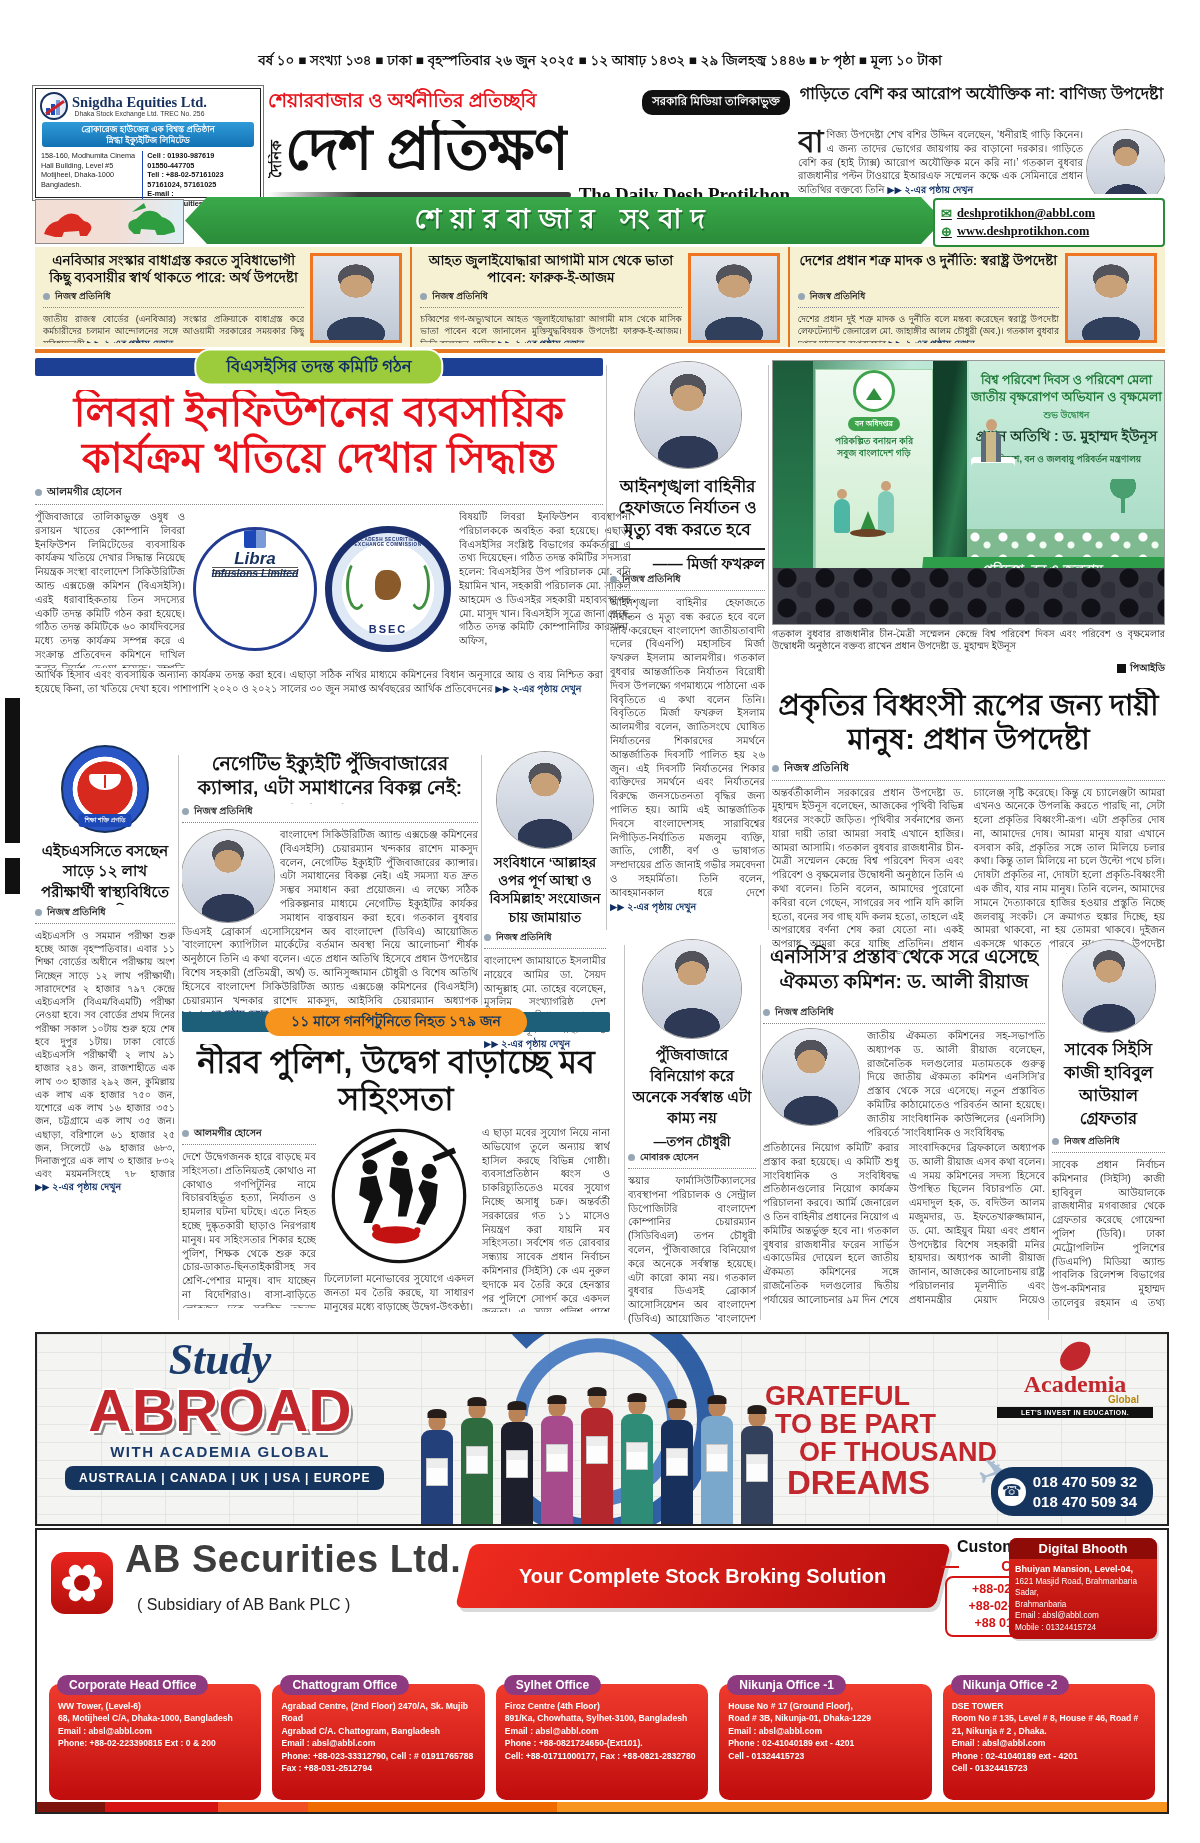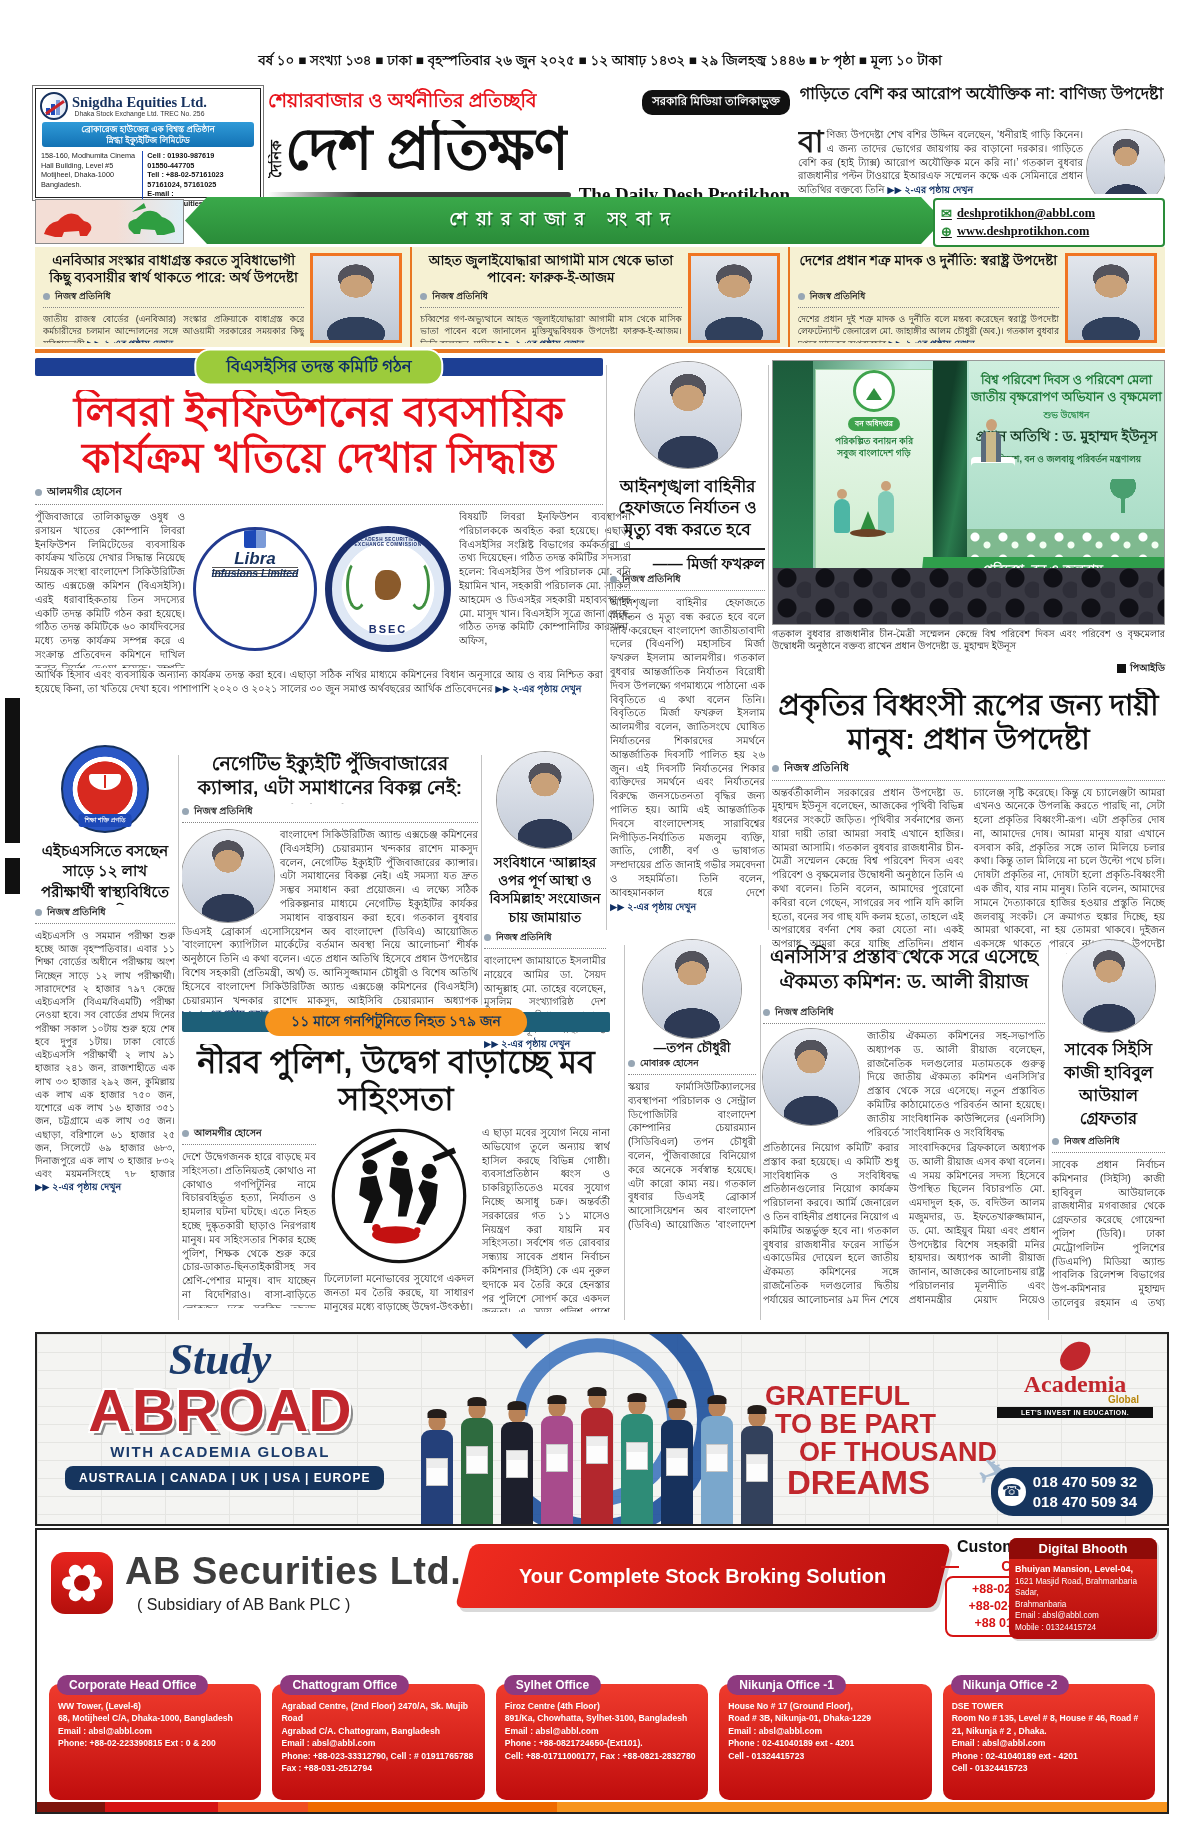--- a/index.html
+++ b/index.html
@@ -53,21 +53,21 @@
   
   .topright{left:798px;top:84px;width:367px;height:112px;}
   .tr-head{font-weight:900;font-size:16px;text-align:center;line-height:1.25;height:42px;overflow:hidden;}
   .tr-bodywrap{margin-top:2px;height:66px;overflow:hidden;}
   .tr-photo{float:right;width:78px;height:78px;margin:2px 0 2px 4px;}
   .tr-drop{float:left;font-size:30px;font-weight:900;line-height:.9;margin-right:3px;}
   
   .gbanner{left:35px;top:197px;width:1130px;height:47px;}
   .gb-art{position:absolute;left:0;top:2px;width:147px;height:43px;background:linear-gradient(90deg,#f3ded6 55%,#dfeef6);border:1px solid #8a8a8a;}
   .gb-band{position:absolute;left:150px;right:222px;top:0;height:47px;background:linear-gradient(#3aa94a,#2a8c39);clip-path:polygon(0 50%,22px 0,calc(100% - 22px) 0,100% 50%,calc(100% - 22px) 100%,22px 100%);display:flex;align-items:center;justify-content:center;}
-  .gb-title{color:#fff;font-weight:900;font-size:18px;letter-spacing:9px;white-space:nowrap;overflow:hidden;text-shadow:1px 2px 0 #1c6b2a;}
+  .gb-title{color:#fff;font-weight:900;font-size:27px;letter-spacing:9px;white-space:nowrap;overflow:hidden;text-shadow:1px 2px 0 #1c6b2a;}
   .gb-mail{position:absolute;right:0;top:1px;width:216px;height:45px;background:#fff;border:2px solid #2a8c39;border-radius:4px;display:flex;flex-direction:column;justify-content:center;gap:2px;padding:0 6px;}
   .gb-mail .row{display:flex;align-items:center;gap:5px;font-family:"Liberation Serif",serif;font-weight:bold;font-size:12.5px;text-decoration:underline;white-space:nowrap;overflow:hidden;}
   .gicon{color:#2a8c39;font-size:13px;text-decoration:none;flex:0 0 auto;}
   
   .ystrip{left:35px;top:247px;width:1130px;height:100px;background:#f6f1d3;display:flex;}
   .ybox{flex:1;padding:6px 8px 4px;display:flex;gap:6px;}
   .ybox + .ybox{border-left:2px solid #e87722;}
   .ytext{flex:1;overflow:hidden;}
   .yhead{font-weight:900;font-size:13.5px;line-height:1.25;text-align:center;height:36px;overflow:hidden;}
   .ybody{margin:2px 0 0;height:34px;overflow:hidden;font-size:8.8px;}
@@ -231,21 +231,21 @@
   .sa-phone .ph-ic{position:absolute;left:7px;top:50%;transform:translateY(-50%);width:28px;height:28px;border-radius:50%;background:#fff;color:#16355e;display:flex;align-items:center;justify-content:center;font-size:16px;}
   
   .abad{left:35px;top:1528px;width:1130px;height:282px;border:2px solid #222;background:#fff;}
   .ab-top{position:relative;height:140px;}
   .ab-logo{position:absolute;left:14px;top:22px;width:62px;height:62px;background:linear-gradient(#e8251f,#b40f0c);border-radius:14px;overflow:hidden;}
   .ab-logo i{position:absolute;left:50%;top:50%;width:40px;height:13px;background:#fff;border-radius:7px;}
   .ab-logo i:nth-child(1){transform:translate(-50%,-50%) rotate(0deg);}
   .ab-logo i:nth-child(2){transform:translate(-50%,-50%) rotate(60deg);}
   .ab-logo i:nth-child(3){transform:translate(-50%,-50%) rotate(120deg);}
   .ab-logo b{position:absolute;left:50%;top:50%;transform:translate(-50%,-50%);width:16px;height:16px;border-radius:50%;background:#b40f0c;border:3px solid #fff;}
-  .ab-name{position:absolute;left:88px;top:20px;font-size:38px;font-weight:bold;color:#3d3d3d;letter-spacing:.5px;white-space:nowrap;}
+  .ab-name{position:absolute;left:88px;top:8px;font-size:38px;font-weight:bold;color:#3d3d3d;letter-spacing:.5px;white-space:nowrap;}
   .ab-sub{position:absolute;left:100px;top:66px;font-size:16px;color:#222;}
   .ab-ribbon{position:absolute;left:426px;top:14px;width:480px;height:64px;background:linear-gradient(115deg,#ef2b1f,#b50d0d);transform:skewX(-14deg);border-radius:8px;display:flex;align-items:center;justify-content:center;box-shadow:4px 4px 0 #d9d9d9;}
   .ab-ribbon span{transform:skewX(14deg);color:#fff;font-weight:900;font-size:20px;white-space:nowrap;}
   .ab-cs{position:absolute;left:908px;top:8px;width:160px;text-align:center;}
   .ab-cs .t{font-weight:900;font-size:16px;color:#111;white-space:nowrap;}
   .ab-cs .c{color:#d61414;font-weight:900;font-size:14px;position:relative;margin:2px 16px;}
   .ab-cs .c::before,.ab-cs .c::after{content:"";position:absolute;top:50%;width:18px;height:2px;background:#d61414;}
   .ab-cs .c::before{left:-20px;}
   .ab-cs .c::after{right:-20px;}
   .ab-phones{border:2px solid #d61414;border-radius:8px;padding:3px 4px;margin-top:2px;}
@@ -562,20 +562,21 @@
             <circle cx="82" cy="97" r="3" fill="#c41111"></circle>
         </svg>
         <p class="bt t" style="margin:2px 0 0;">ঢিলেঢালা মনোভাবের সুযোগে একদল জনতা মব তৈরি করছে, যা সাধারণ মানুষের মধ্যে বাড়াচ্ছে উদ্বেগ-উৎকণ্ঠা।</p>
       </div>
       <p class="bt mob-c3" style="margin:0;"><span>এ ছাড়া মবের সুযোগ নিয়ে নানা অভিযোগ তুলে অন্যায় স্বার্থ হাসিল করছে বিভিন্ন গোষ্ঠী। ব্যবসাপ্রতিষ্ঠান ধ্বংস ও চাকরিচ্যুতিতেও মবের সুযোগ নিচ্ছে অসাধু চক্র। অন্তর্বর্তী সরকারের গত ১১ মাসেও নিয়ন্ত্রণ করা যায়নি মব সহিংসতা। সর্বশেষ গত রোববার সন্ধ্যায় সাবেক প্রধান নির্বাচন কমিশনার (সিইসি) কে এম নুরুল হুদাকে মব তৈরি করে হেনস্তার পর পুলিশে সোপর্দ করে একদল জনতা। এ সময় পুলিশ পাশে দাঁড়িয়ে থাকলেও</span> </p>
     </div>
   </div>
 
   <div class="abs tapan">
     <div class="tp-photo portrait"></div>
+    <div class="tp-head">পুঁজিবাজারে বিনিয়োগ করে অনেকে সর্বস্বান্ত এটা কাম্য নয়</div>
     <div class="tp-attr">—তপন চৌধুরী</div>
     <div class="byline" style="font-size:9px;">
         <span class="dot"></span>
         <span>মোবারক হোসেন</span>
       </div>
     <div class="dotline"></div>
     <p class="bt tp-body" style="margin:0;"><span>স্কয়ার ফার্মাসিউটিক্যালসের ব্যবস্থাপনা পরিচালক ও সেন্ট্রাল ডিপোজিটরি বাংলাদেশ কোম্পানির চেয়ারম্যান (সিডিবিএল) তপন চৌধুরী বলেন, পুঁজিবাজারে বিনিয়োগ করে অনেকে সর্বস্বান্ত হয়েছে। এটা কারো কাম্য নয়। গতকাল বুধবার ডিএসই ব্রোকার্স আসোসিয়েশন অব বাংলাদেশ (ডিবিএ) আয়োজিত ‘বাংলাদেশ ক্যাপিটাল মার্কেটের বর্তমান অবস্থা নিয়ে আলোচনা’ শীর্ষক অনুষ্ঠানে তিনি এ</span> </p>
   </div>
 
   <div class="abs riaz">

